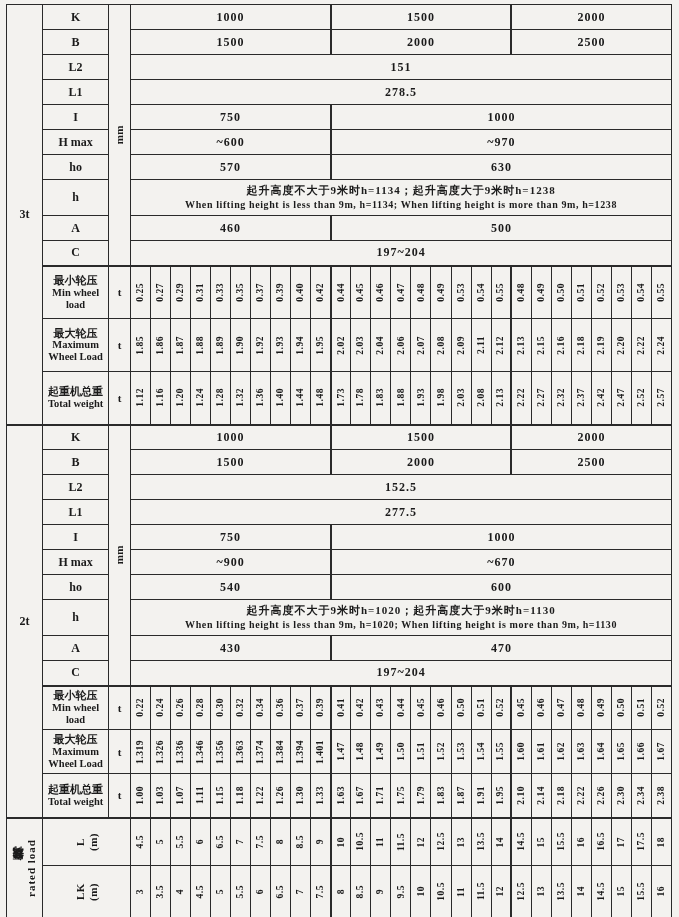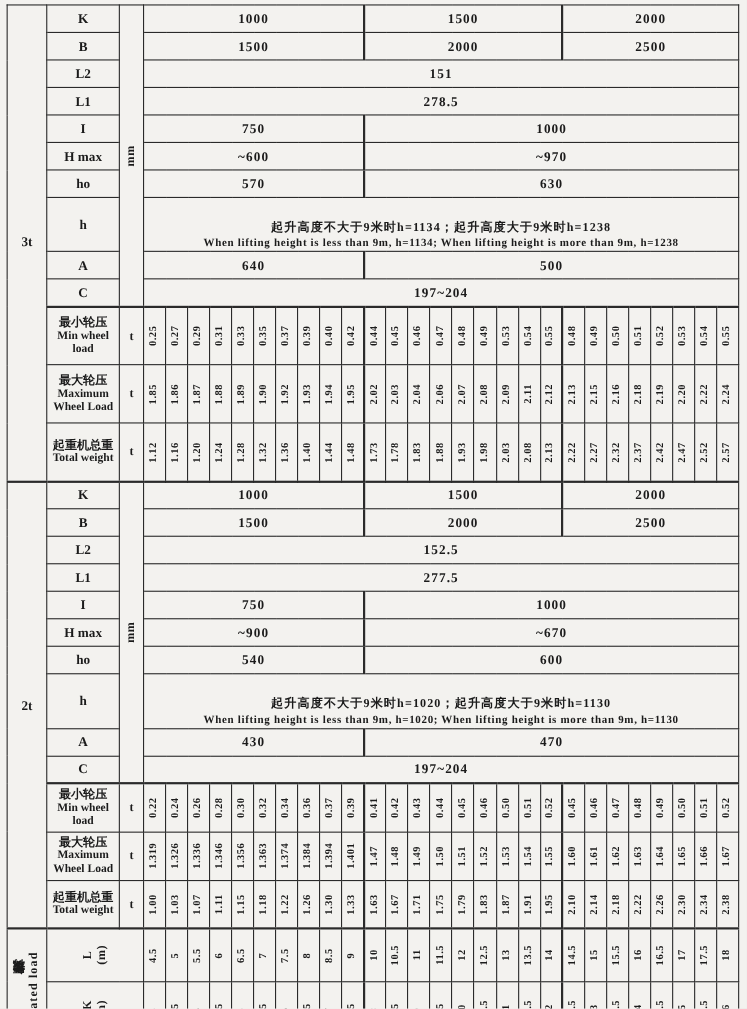--- a/index.html
+++ b/index.html
@@ -18,21 +18,21 @@
   table.spec td {
     border:1px solid #2a2a2a;
     text-align:center; vertical-align:middle;
     font-weight:bold; padding:0; overflow:hidden;
   }
   td.sec { font-size:12px; }
   td.param { font-size:12px; }
   td.unitcell { font-size:11px; }
   td.dimv { font-size:12px; letter-spacing:1px; }
   td.hcell { font-size:10px; line-height:1.35; }
-  td.hcell .zh { font-size:11px; letter-spacing:1px;margin-top:20px; }
+  td.hcell .zh { font-size:11px; letter-spacing:1px; }
   td.hcell .en { font-size:10px; letter-spacing:0.6px;text-align:center; }
   td.loadlab { font-size:11px; line-height:1.15; padding:2px 1px; }
   td.loadlab .en { font-size:10.5px; }
   td.valcell { font-size:9.5px; }
   .vert {
     writing-mode:vertical-rl; transform:rotate(180deg);
     margin:0 auto; line-height:1.15; white-space:nowrap;
     letter-spacing:0.5px;
   }
   .vert .vline { display:block; }
@@ -129,21 +129,21 @@
         </tr>
         <tr class="dimrow hrow">
           <td class="param">h</td>
           <td class="hcell" colspan="27">
             <div class="zh">起升高度不大于9米时h=1134；起升高度大于9米时h=1238</div>
             <div class="en">When lifting height is less than 9m, h=1134; When lifting height is more than 9m, h=1238</div>
           </td>
         </tr>
         <tr class="dimrow">
           <td class="param">A</td>
-          <td class="dimv" colspan="10">640</td>
+          <td class="dimv" colspan="10">460</td>
           <td class="dimv gl" colspan="17">500</td>
         </tr>
         <tr class="dimrow">
           <td class="param">C</td>
           <td class="dimv" colspan="27">197~204</td>
         </tr>
         <tr class="load3 sectop">
           <td class="loadlab">
             <div class="zh">最小轮压</div>
             <div class="en">Min wheel load</div>

